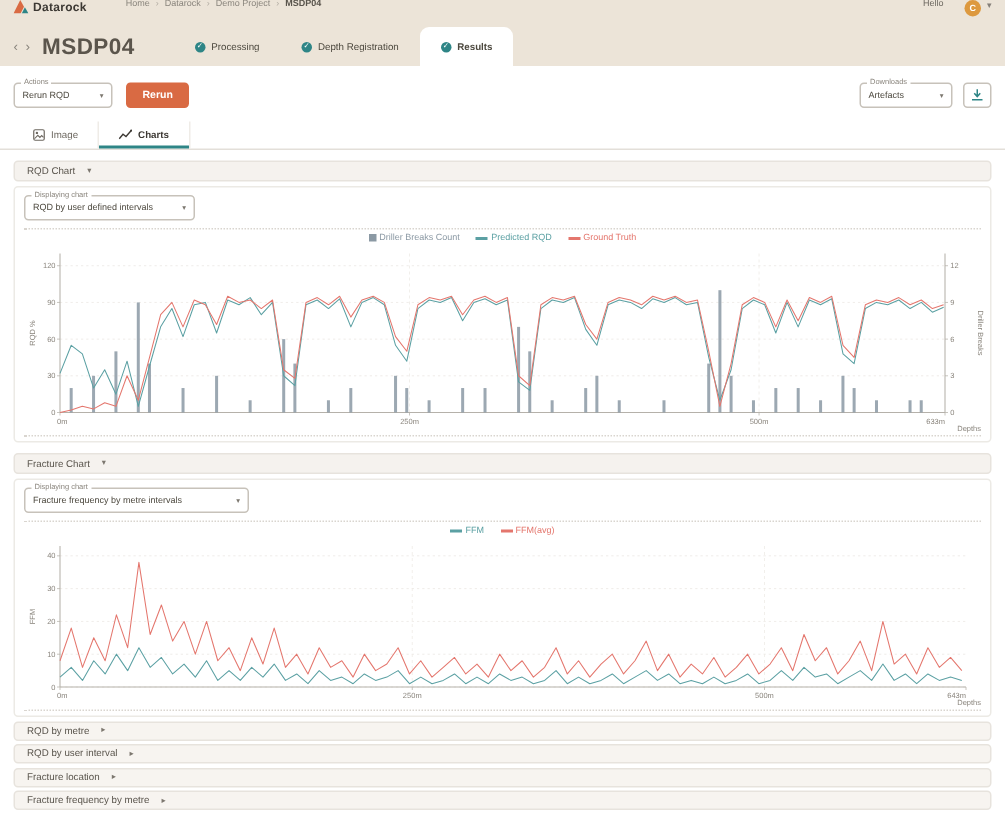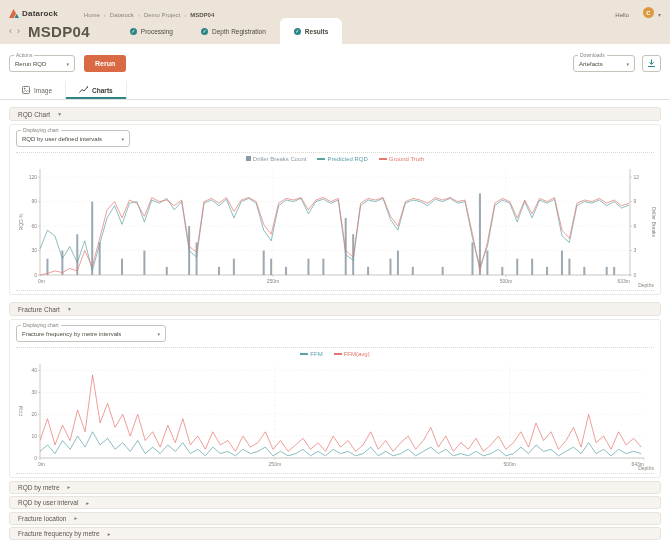--- a/index.html
+++ b/index.html
@@ -1,21 +1,21 @@
 <!DOCTYPE html>
 <html><head>
 <meta charset="utf-8">
 <style>
   *{box-sizing:border-box;margin:0;padding:0}
   html,body{width:670px;height:542px;overflow:hidden}
   body{font-family:"Liberation Sans","DejaVu Sans",sans-serif;background:#fff;color:#4a463f}
   svg{display:block}
 
   
-  .topbar{height:18px;background:#ece4d8;display:flex;align-items:flex-end;padding:0 9px}
+  .topbar{height:18px;background:#ece4d8;display:flex;align-items:flex-start;padding:0 9px}
   .logo{display:flex;align-items:center;gap:3px}
   .logo-text{font-size:8px;font-weight:bold;color:#3c3833;letter-spacing:.2px}
   .breadcrumb{display:flex;align-items:center;font-size:6px;color:#8a857d;margin-left:26px}
   .crumb{cursor:default}
   .crumb:not(:last-child)::after{content:"›";margin:0 4px;color:#b3ada3}
   .crumb.current{font-weight:bold;color:#5a554d}
   .topbar .spacer{flex:1}
   .hello{font-size:6px;color:#6d6860;margin-right:14px}
   .avatar{width:11px;height:11px;border-radius:50%;background:#dd993f;color:#fff;font-size:6px;font-weight:bold;display:flex;align-items:center;justify-content:center}
   .chev-down-sm{margin-left:4px;font-size:6px;color:#85807a}

